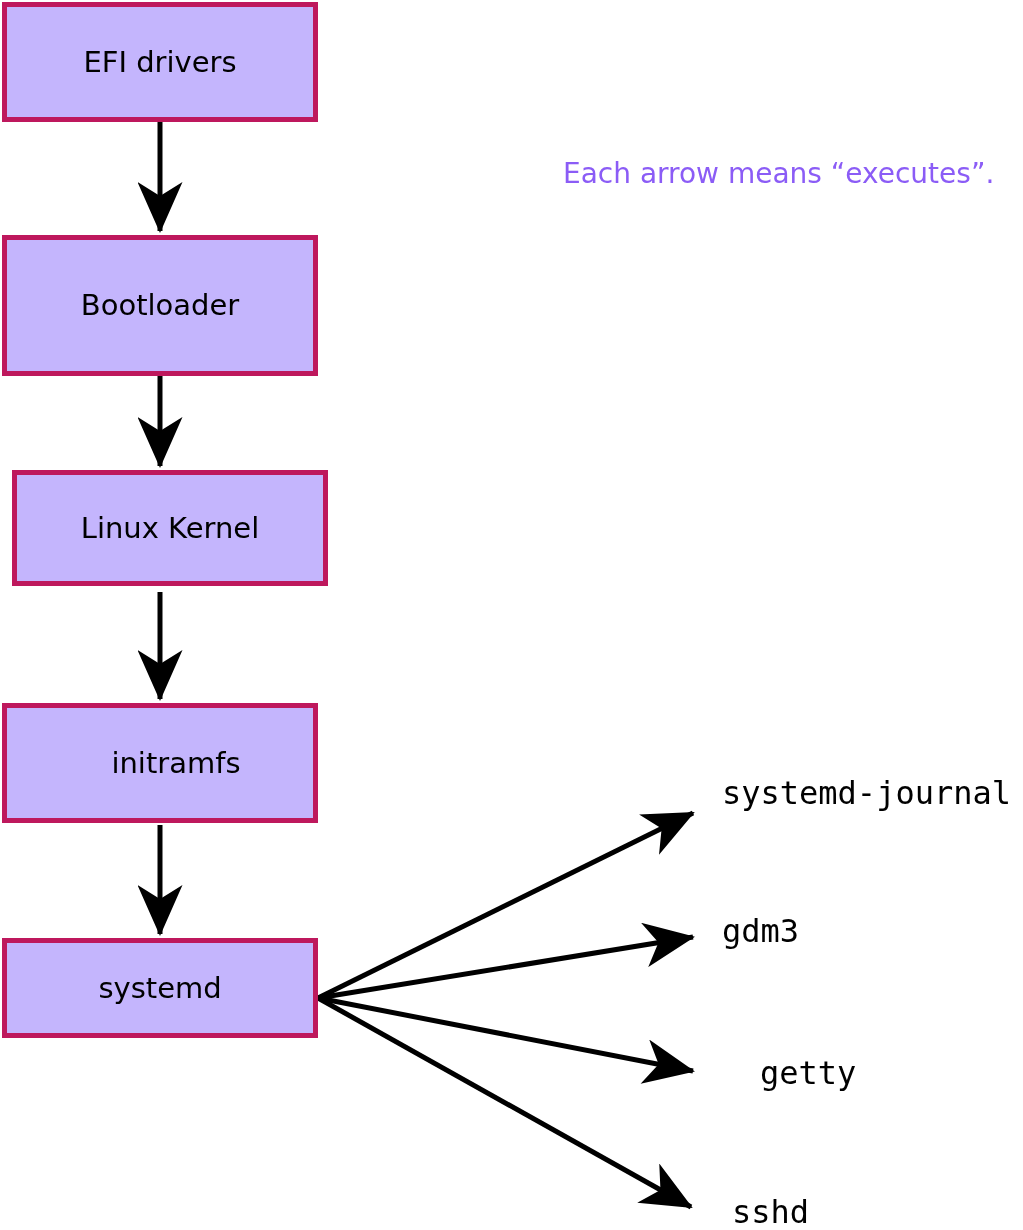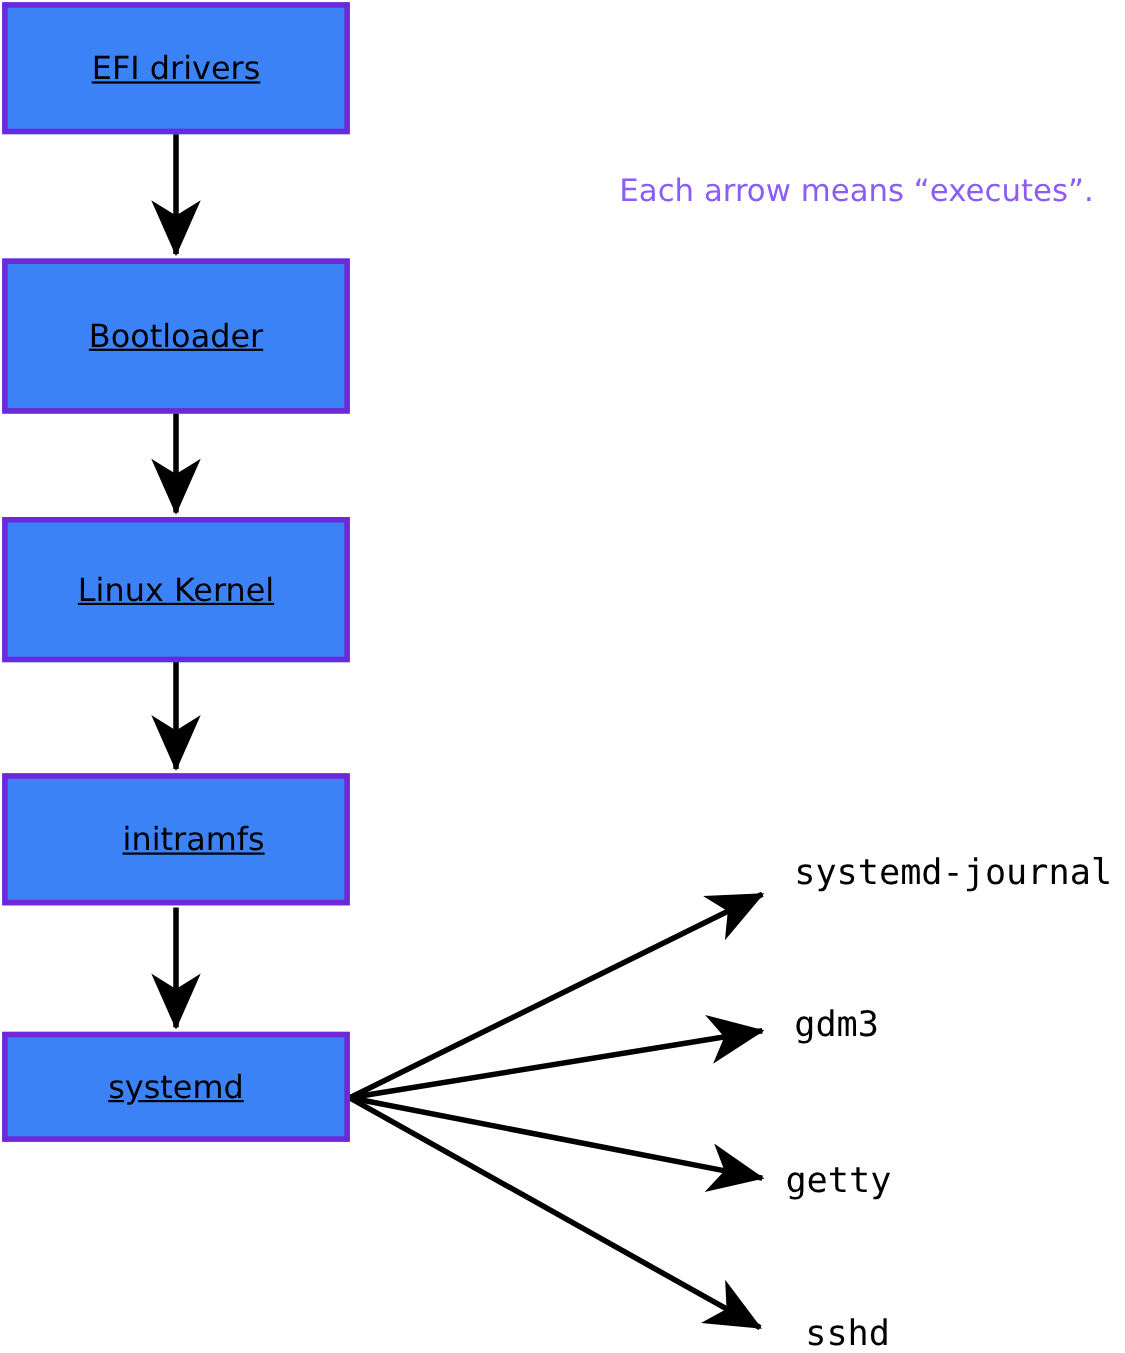--- a/index.html
+++ b/index.html
@@ -26,26 +26,25 @@
     position: absolute;
     left: 0;
     top: 0;
     width: 1023px;
     height: 1230px;
   }
   
   .node-box {
     position: absolute;
     box-sizing: border-box;
-    border: 5px solid #6d28d9;
-    background: #3b82f6;
+    border: 5px solid #be185d;
+    background: #c4b5fd;
     display: flex;
     align-items: center;
     justify-content: center;
-    text-decoration: underline;
   }
   .node-label {
     font-family: "DejaVu Sans", sans-serif;
     font-size: 29px;
     line-height: 1;
     color: #000000;
     white-space: nowrap;
   }
   
   .caption {
@@ -97,35 +96,35 @@
   </svg>
 
   <div class="node-box" style="left:2px;  top:2px;   width:316px; height:120px;">
     <span class="node-label">EFI drivers</span>
   </div>
 
   <div class="node-box" style="left:2px;  top:235px; width:316px; height:141px;">
     <span class="node-label">Bootloader</span>
   </div>
 
-  <div class="node-box" style="left:2px;  top:470px; width:316px; height:132px;">
+  <div class="node-box" style="left:12px;  top:470px; width:316px; height:116px;">
     <span class="node-label">Linux Kernel</span>
   </div>
 
   <div class="node-box" style="left:2px;  top:703px; width:316px; height:120px;padding-left:32px;">
     <span class="node-label">initramfs</span>
   </div>
 
   <div class="node-box" style="left:2px;  top:938px; width:316px; height:100px;">
     <span class="node-label">systemd</span>
   </div>
 
   <div class="caption">Each arrow means “executes”.</div>
 
   <div class="leaf-label" style="left:722px; top:777px;">systemd-journal</div>
 
   <div class="leaf-label" style="left:722px; top:915px;">gdm3</div>
 
-  <div class="leaf-label" style="left:714px; top:1057px;">getty</div>
+  <div class="leaf-label" style="left:760px; top:1057px;">getty</div>
 
   <div class="leaf-label" style="left:712px; top:1196px;margin-left:20px;">sshd</div>
 
 </div>
 
 </body></html>

